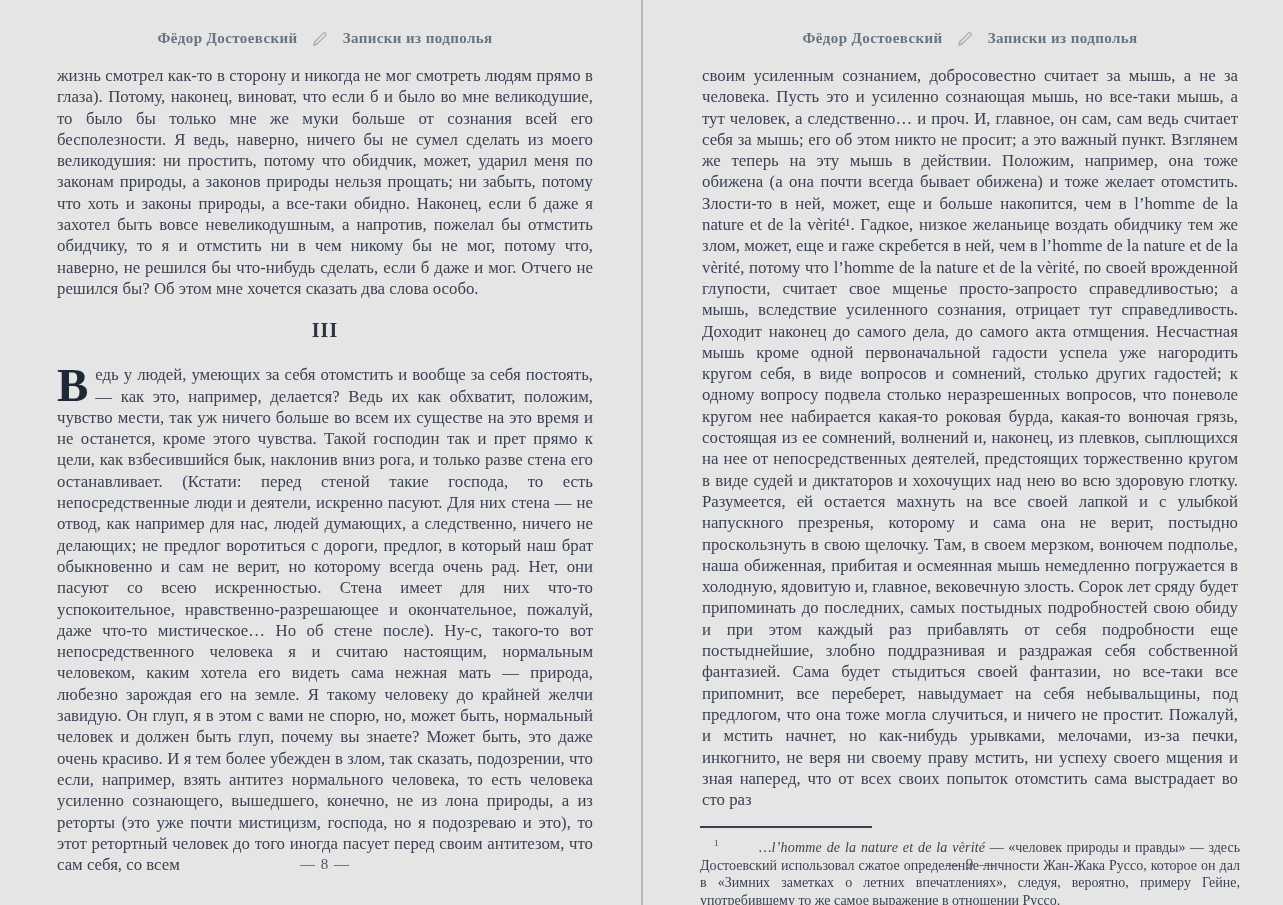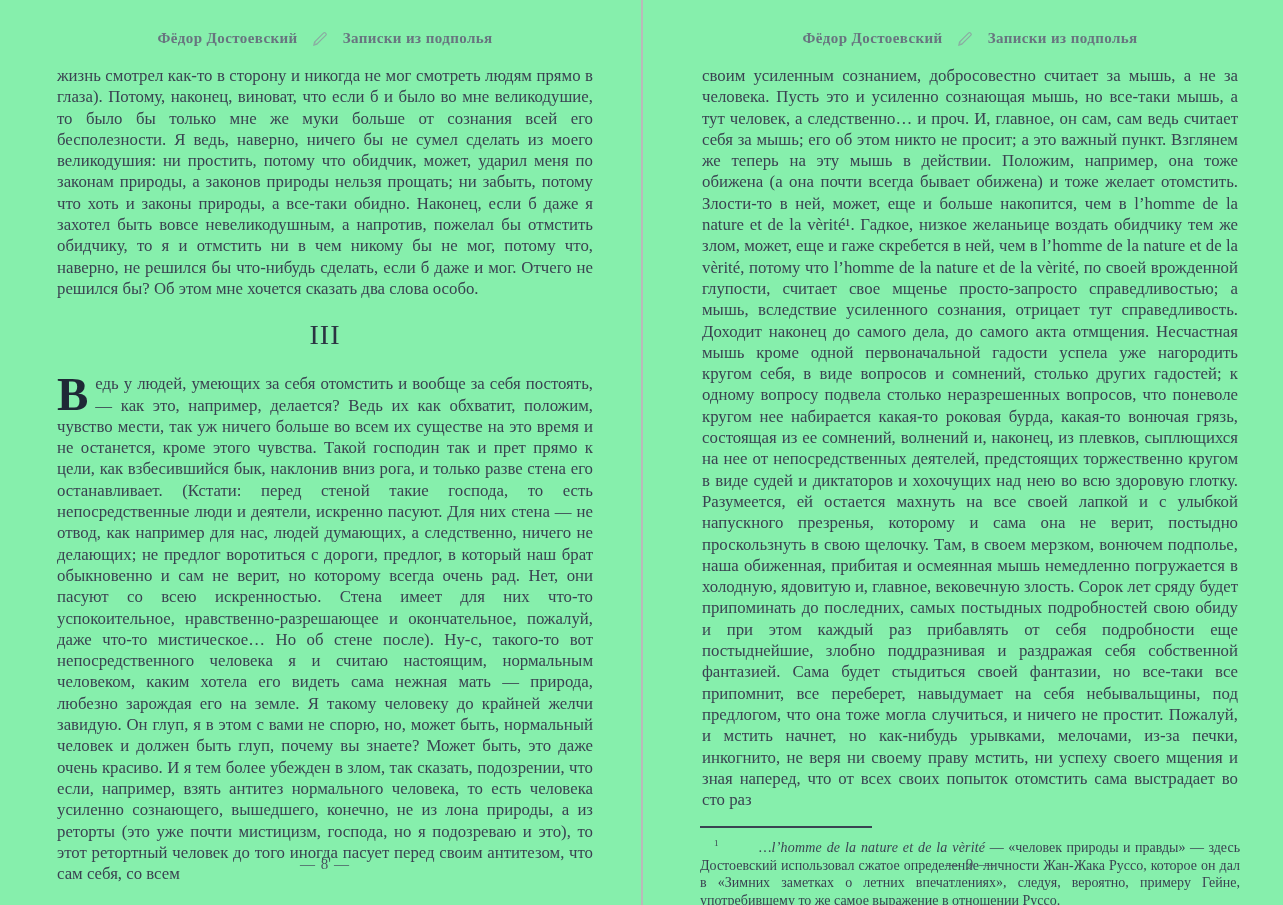--- a/index.html
+++ b/index.html
@@ -1,39 +1,39 @@
 <!DOCTYPE html>
 <html lang="ru"><head>
 <meta charset="utf-8">
 <style>
   html,body{margin:0;padding:0;}
   body{
     width:1283px;height:905px;overflow:hidden;
     font-family:"Liberation Serif","DejaVu Serif",serif;
     background:#fbfbf5;
   }
-  .spread{position:relative;width:1283px;height:905px;background:#86efac;}
+  .spread{position:relative;width:1283px;height:905px;background:#e5e5e5;}
   .divider{position:absolute;left:641px;top:0;width:2px;height:905px;background:#b9b9b9;}
   .page{position:absolute;top:0;height:905px;width:540px;}
   .page.left{left:55px;}
   .page.right{left:700px;}
   .running-header{
     position:absolute;top:30px;left:0;width:100%;
     display:flex;justify-content:center;align-items:center;gap:14px;
     font-weight:700;font-size:15px;letter-spacing:.4px;color:#68747f;
   }
   .running-header .hdr{white-space:nowrap;}
   .pen{width:17px;height:17px;flex:0 0 auto;opacity:.75;}
   .body-col{position:absolute;top:63px;left:0;width:540px;}
   p.bodytext{
     margin:2px;font-size:16.8px;line-height:21.3px;text-align:justify;
     color:#3a4251;
   }
   h2.chapter{
-    margin:20px 0 22px 0;text-align:center;font-size:28px;font-weight:400;
+    margin:20px 0 22px 0;text-align:center;font-size:20px;font-weight:700;
     letter-spacing:1px;color:#2b3442;
   }
   .dropcap{
     float:left;font-weight:700;font-size:47px;line-height:38px;
     padding:2px 7px 0 0;color:#1f2836;
   }
   .fn-rule{width:172px;height:2px;background:#3a4251;margin:16px 0 7px 0;}
   p.footnote{
     margin:0;font-size:14px;line-height:17.6px;text-align:justify;
     color:#3a4251;text-indent:14px;

